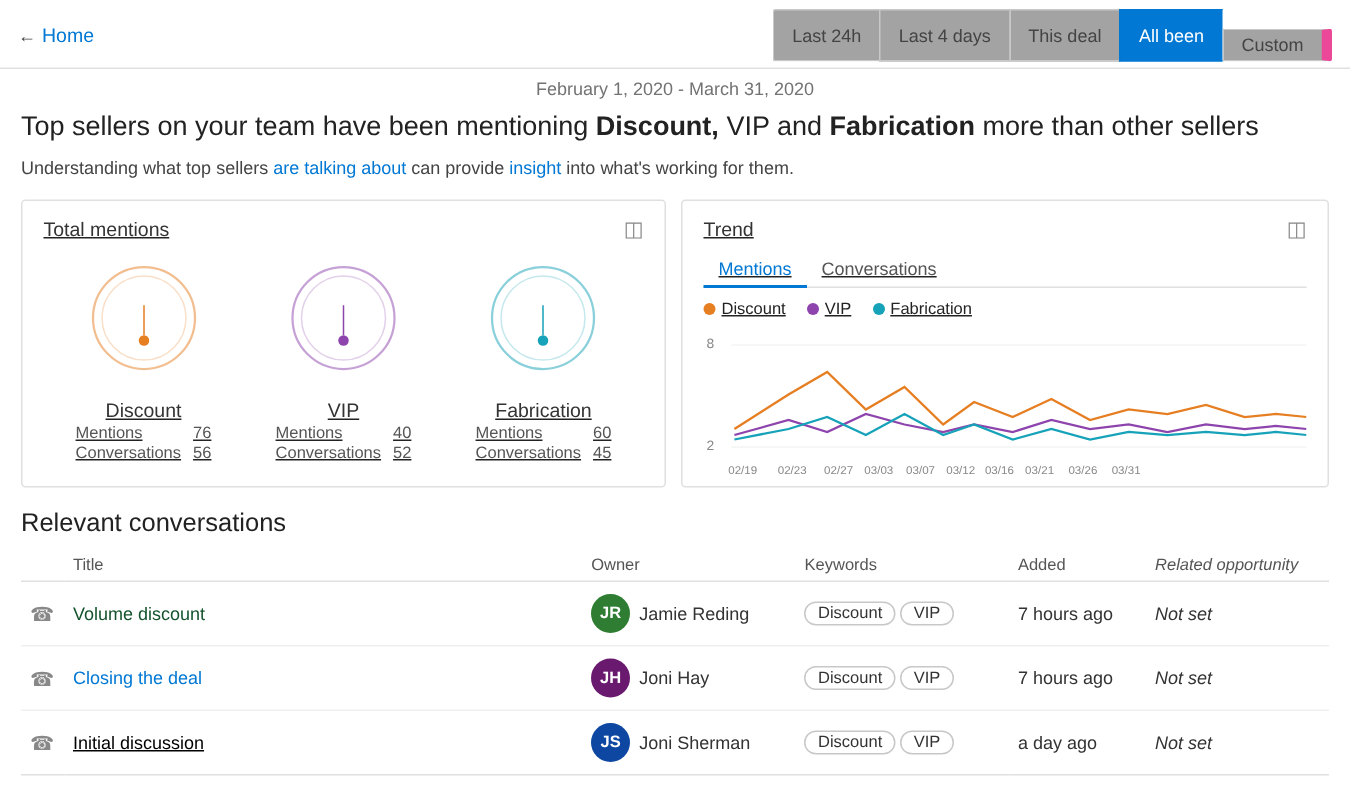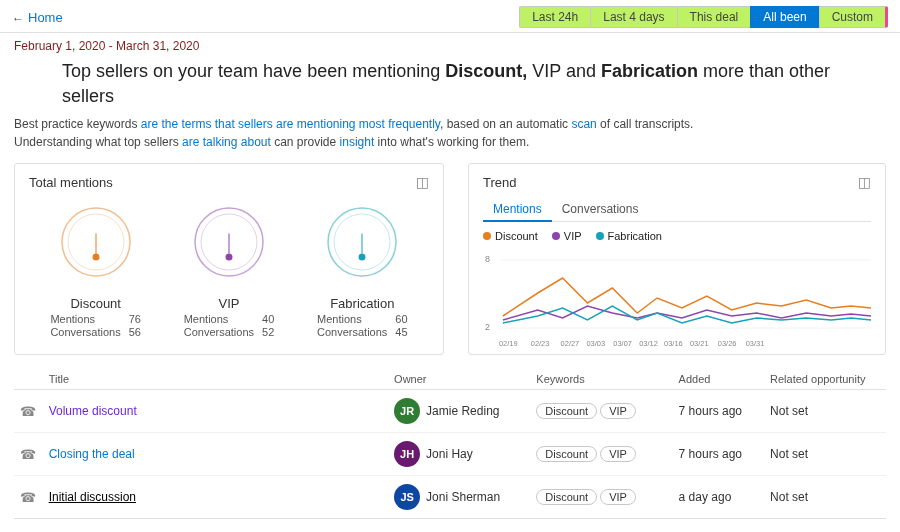--- a/index.html
+++ b/index.html
@@ -2,36 +2,36 @@
 <html><head>
   <meta charset="utf-8">
   <style>
     * { box-sizing: border-box; margin: 0; padding: 0; }
     body { font-family: 'Segoe UI', Arial, sans-serif; font-size: 13px; color: #222; background: #fff; width: 900px; min-height: 532px; overflow-x: hidden; }
     
     
     .top-bar { display: flex; align-items: center; justify-content: space-between; padding: 6px 12px 4px; border-bottom: 1px solid #e0e0e0; }
     .breadcrumb { display: flex; align-items: center; gap: 4px; font-size: 13px; color: #0078d4; }
     .time-filters { display: flex; gap: 0; }
-    .time-btn { padding: 3px 12px; border: 1px solid #c8c8c8; background: #bef264; font-size: 12px; cursor: pointer; color: #444; }
+    .time-btn { padding: 3px 12px; border: 1px solid #c8c8c8; background: #a3a3a3; font-size: 12px; cursor: pointer; color: #444; }
     .time-btn:not(:last-child) { border-right: none; }
     .time-btn.active { background: #0078d4; color: #fff; border-color: #0078d4; }
     .time-btn:first-child { border-radius: 2px 0 0 2px; }
-    .time-btn:last-child { border-radius: 0 2px 2px 0; border-right: 3px solid #ec4899; }
-
-    
-    .date-range { text-align: left; padding: 6px 14px 2px; font-size: 12px; color: #7f1d1d; }
-
-    
-    .headline { padding: 4px 14px 4px; font-size: 18px; color: #222; font-weight: 400; line-height: 1.4; margin-left: 48px; }
+    .time-btn:last-child { border-radius: 0 2px 2px 0; border-right: 7px solid #ec4899; margin-top: 13px; }
+
+    
+    .date-range { text-align: center; padding: 6px 14px 2px; font-size: 12px; color: #737373; }
+
+    
+    .headline { padding: 4px 14px 4px; font-size: 18px; color: #222; font-weight: 400; line-height: 1.4; }
     .headline strong { font-weight: 700; }
     .subtext { padding: 2px 14px 8px; font-size: 12px; color: #444; line-height: 1.5; }
 
     
-    .panels { display: flex; gap: 14px; padding: 4px 14px; }
+    .panels { display: flex; gap: 0; padding: 4px 14px; text-decoration: underline; }
     .panel { border: 1px solid #e0e0e0; border-radius: 3px; padding: 10px 14px; }
     .panel-left { flex: 0 0 430px; margin-right: 10px; }
     .panel-right { flex: 1; }
     .panel-header { display: flex; justify-content: space-between; align-items: center; margin-bottom: 8px; font-size: 13px; color: #333; font-weight: 500; }
     .panel-icon { color: #888; font-size: 14px; cursor: pointer; }
 
     
     .circles { display: flex; justify-content: space-around; align-items: flex-start; padding: 4px 0 6px; }
     .circle-item { display: flex; flex-direction: column; align-items: center; }
     .circle-container { position: relative; width: 80px; height: 90px; display: flex; align-items: center; justify-content: center; }
@@ -59,21 +59,21 @@
     .table tr:last-child td { border-bottom: 1px solid #e0e0e0; }
     .phone-icon { color: #888; font-size: 13px; }
     .avatar { width: 26px; height: 26px; border-radius: 50%; display: inline-flex; align-items: center; justify-content: center; font-size: 11px; font-weight: 600; color: #fff; margin-right: 6px; }
     .owner-cell { display: flex; align-items: center; }
     .keyword-badge { display: inline-block; border: 1px solid #c8c8c8; border-radius: 10px; padding: 1px 8px; font-size: 11px; color: #333; margin-right: 3px; }
     .col-icon { width: 28px; }
     .col-title { width: 340px; }
     .col-owner { width: 140px; }
     .col-keywords { width: 140px; }
     .col-added { width: 90px; }
-    .col-related { width: 120px; }
+    .col-related { width: 120px; font-style: italic; }
   </style>
 </head>
 <body>
 
 <div class="top-bar">
   <div class="breadcrumb">
     <span style="cursor:pointer; color:#444; font-size:12px;">←</span>
     <span style="color:#0078d4; cursor:pointer;">Home</span>
   </div>
   <div class="time-filters" id="time-filters-container">
@@ -84,21 +84,20 @@
       <button class="time-btn">Custom</button>
     </div>
 </div>
 
 <div class="date-range">February 1, 2020 - March 31, 2020</div>
 
 <div class="headline">
   <span>Top sellers on your team have been mentioning </span><strong>Discount,</strong><span> VIP</span><span> and </span><strong>Fabrication</strong><span> more than other sellers</span>
 </div>
 <div class="subtext">
-  <div>Best practice keywords <span style="color:#0078d4;">are the terms that sellers are mentioning most frequently</span>, based on an automatic <span style="color:#0078d4;">scan</span> of call transcripts.</div>
   <div>Understanding what top sellers <span style="color:#0078d4;">are talking about</span> can provide <span style="color:#0078d4;">insight</span> into what's working for them.</div>
 </div>
 
 <div class="panels">
 
   <div class="panel panel-left">
     <div class="panel-header">
       <span>Total mentions</span>
       <span class="panel-icon">◫</span>
     </div>
@@ -210,35 +209,36 @@
         <text x="182" y="98" font-size="7.5" fill="#888">03/16</text>
         <text x="208" y="98" font-size="7.5" fill="#888">03/21</text>
         <text x="236" y="98" font-size="7.5" fill="#888">03/26</text>
         <text x="264" y="98" font-size="7.5" fill="#888">03/31</text>
       </svg>
     </div>
   </div>
 </div>
 
 <div class="section">
+  <div class="section-title">Relevant conversations</div>
   <table class="table">
     <thead>
       <tr>
         <th class="col-icon"></th>
         <th class="col-title">Title</th>
         <th class="col-owner">Owner</th>
         <th class="col-keywords">Keywords</th>
         <th class="col-added">Added</th>
         <th class="col-related">Related opportunity</th>
       </tr>
     </thead>
     <tbody id="conversations-tbody">
         <tr>
     <td class="col-icon"><span class="phone-icon">☎</span></td>
-    <td class="col-title" style="cursor:pointer; color:#6d28d9;">Volume discount</td>
+    <td class="col-title" style="cursor:pointer; color:#14532d;">Volume discount</td>
     <td class="col-owner">
       <div class="owner-cell">
         <div class="avatar" style="background:#2e7d32;">JR</div>
         <span>Jamie Reding</span>
       </div>
     </td>
     <td class="col-keywords"><span class="keyword-badge">Discount</span><span class="keyword-badge">VIP</span></td>
     <td class="col-added">7 hours ago</td>
     <td class="col-related">Not set</td>
   </tr>

